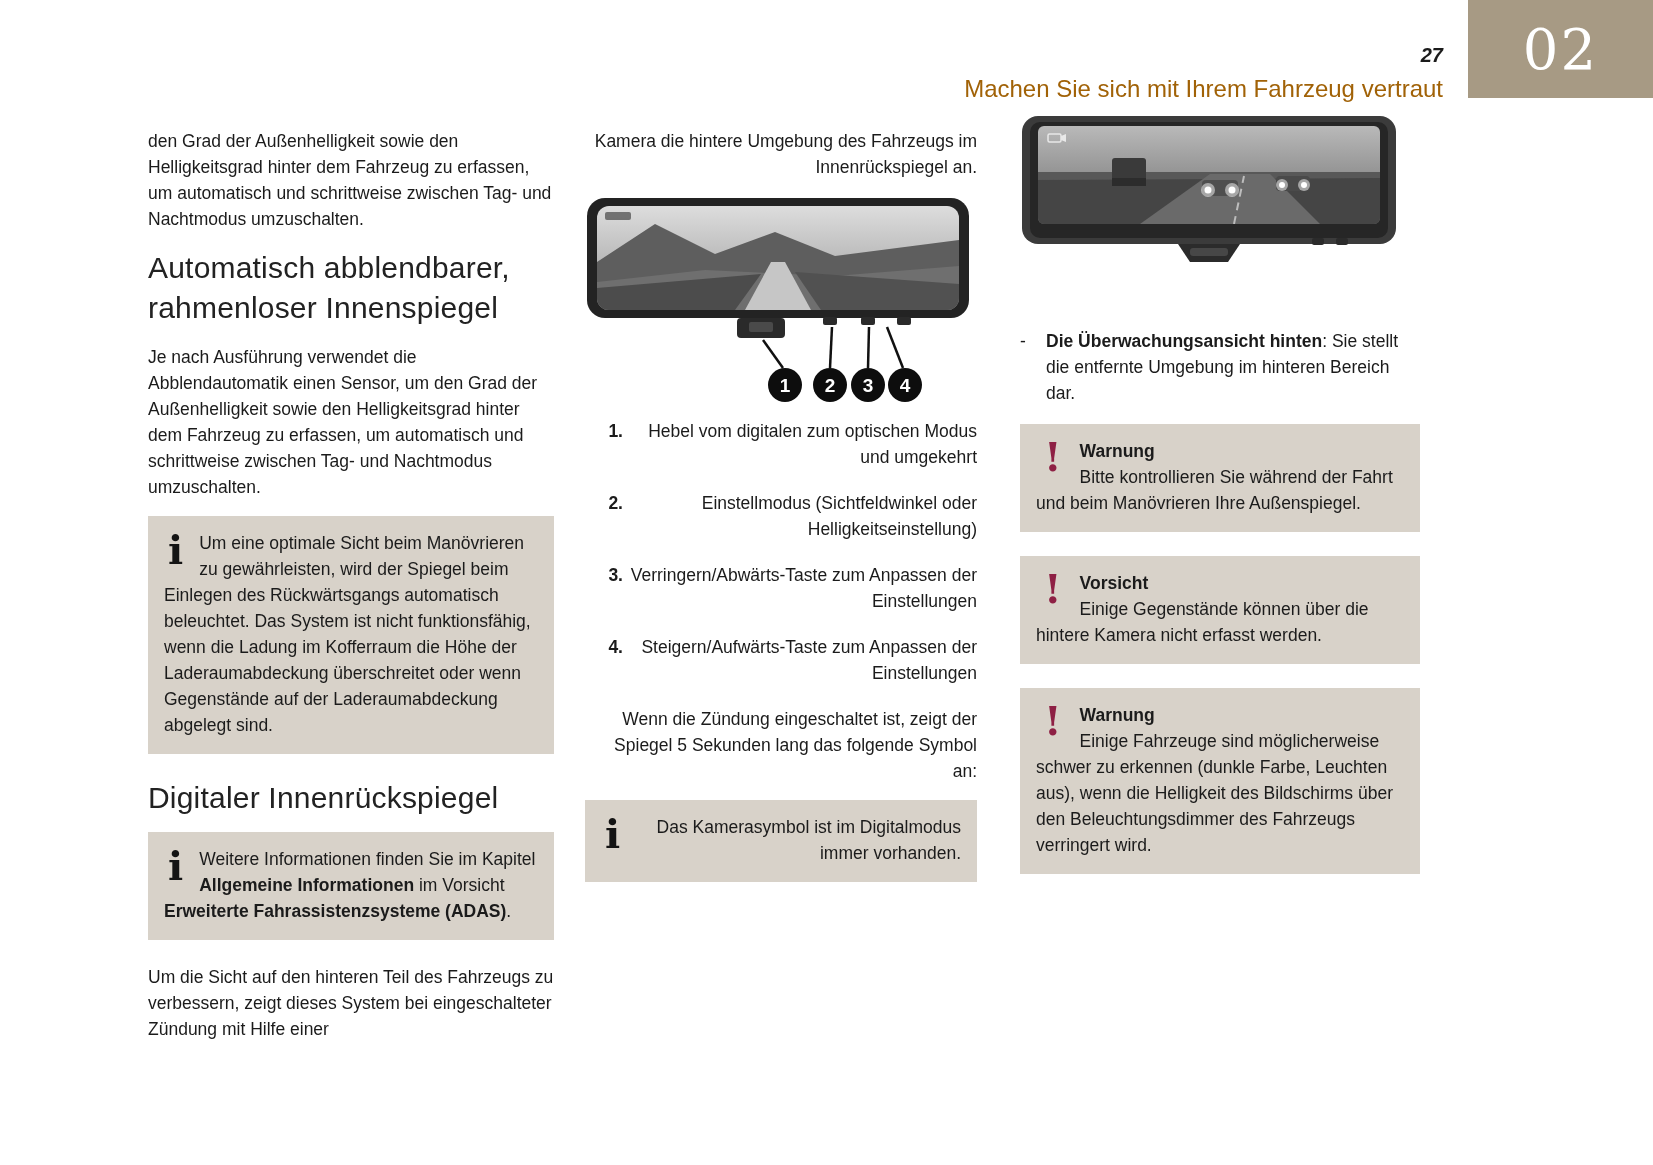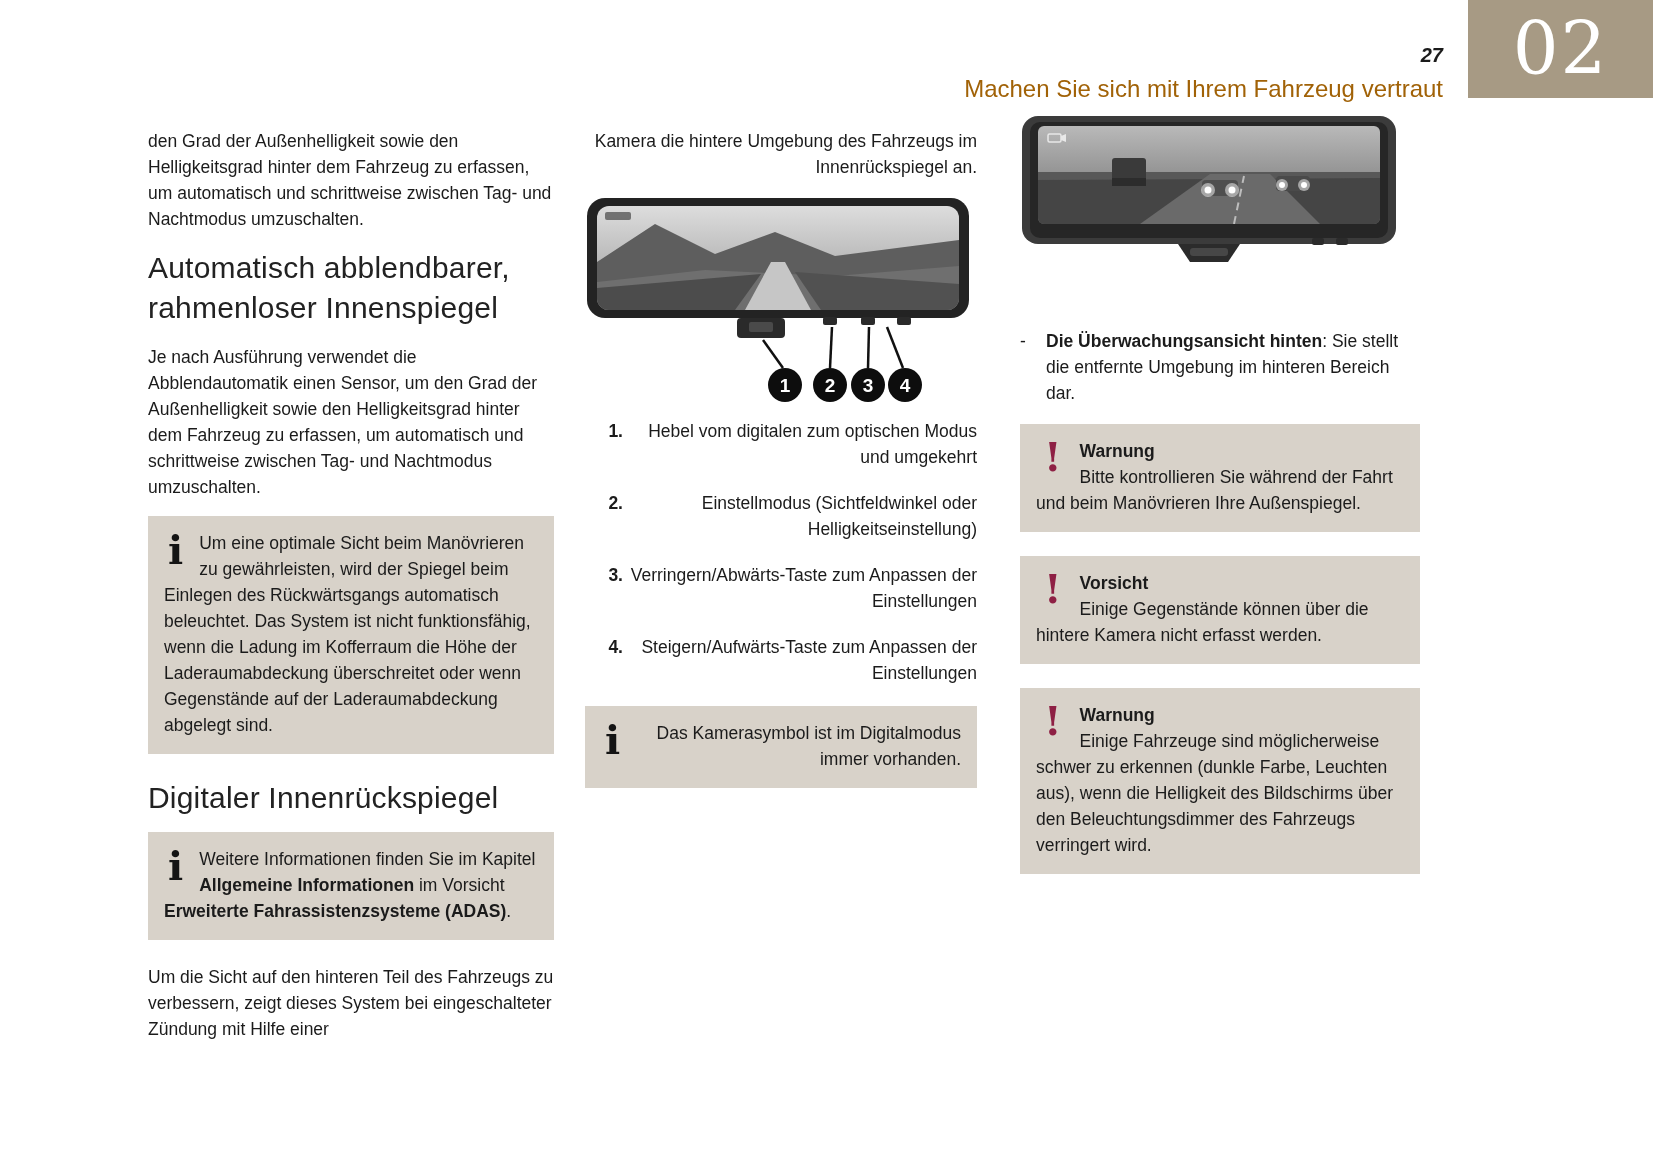--- a/index.html
+++ b/index.html
@@ -41,21 +41,21 @@
   .dash-item{display:flex;font-size:17.5px;line-height:26px;margin:0 0 18px;}
   .dash{width:26px;flex:none;}
   .dash-text b{font-weight:700;}
 
   .page-head{position:absolute;top:44px;right:210px;text-align:right;}
   .page-num{font-size:20px;font-weight:700;margin:0 0 8px;color:#1b1b1b;font-style:italic;}
   .head-text{font-size:24px;color:#a16207;}
 
   .chapter{
     position:absolute;top:0;right:0;width:185px;height:98px;background:#a79a84;
-    color:#ffffff;font-family:"DejaVu Serif",serif;font-size:72px;
+    color:#ffffff;font-family:"DejaVu Serif",serif;font-size:56px;
     display:flex;align-items:center;justify-content:center;letter-spacing:2px;
   }
 
   .mirror-wrap{margin:8px 0 10px;}
   .mirror2-wrap{margin:2px 0 62px;}
   svg{display:block;}
 </style>
 </head>
 <body>
 
@@ -150,20 +150,21 @@
     <span class="num">3.</span>
     <span class="num-text">Verringern/Abwärts-Taste zum Anpassen der Einstellungen</span>
   </div>
   <div class="num-item">
     <span class="num">4.</span>
     <span class="num-text">
       <span>Steigern/Aufwärts-Taste zum Anpassen der Einstellungen</span>
     </span>
   </div>
 
+  <p class="body">Wenn die Zündung eingeschaltet ist, zeigt der Spiegel 5 Sekunden lang das folgende Symbol an:</p>
 
   <div class="infobox">
     <span class="i-icon">i</span>
     <span>Das Kamerasymbol ist im Digitalmodus immer vorhanden.</span>
   </div>
 </div>
 
 <div class="col" id="col3">
   <div class="mirror2-wrap">
     <svg width="378" height="152" viewBox="0 0 378 152">

